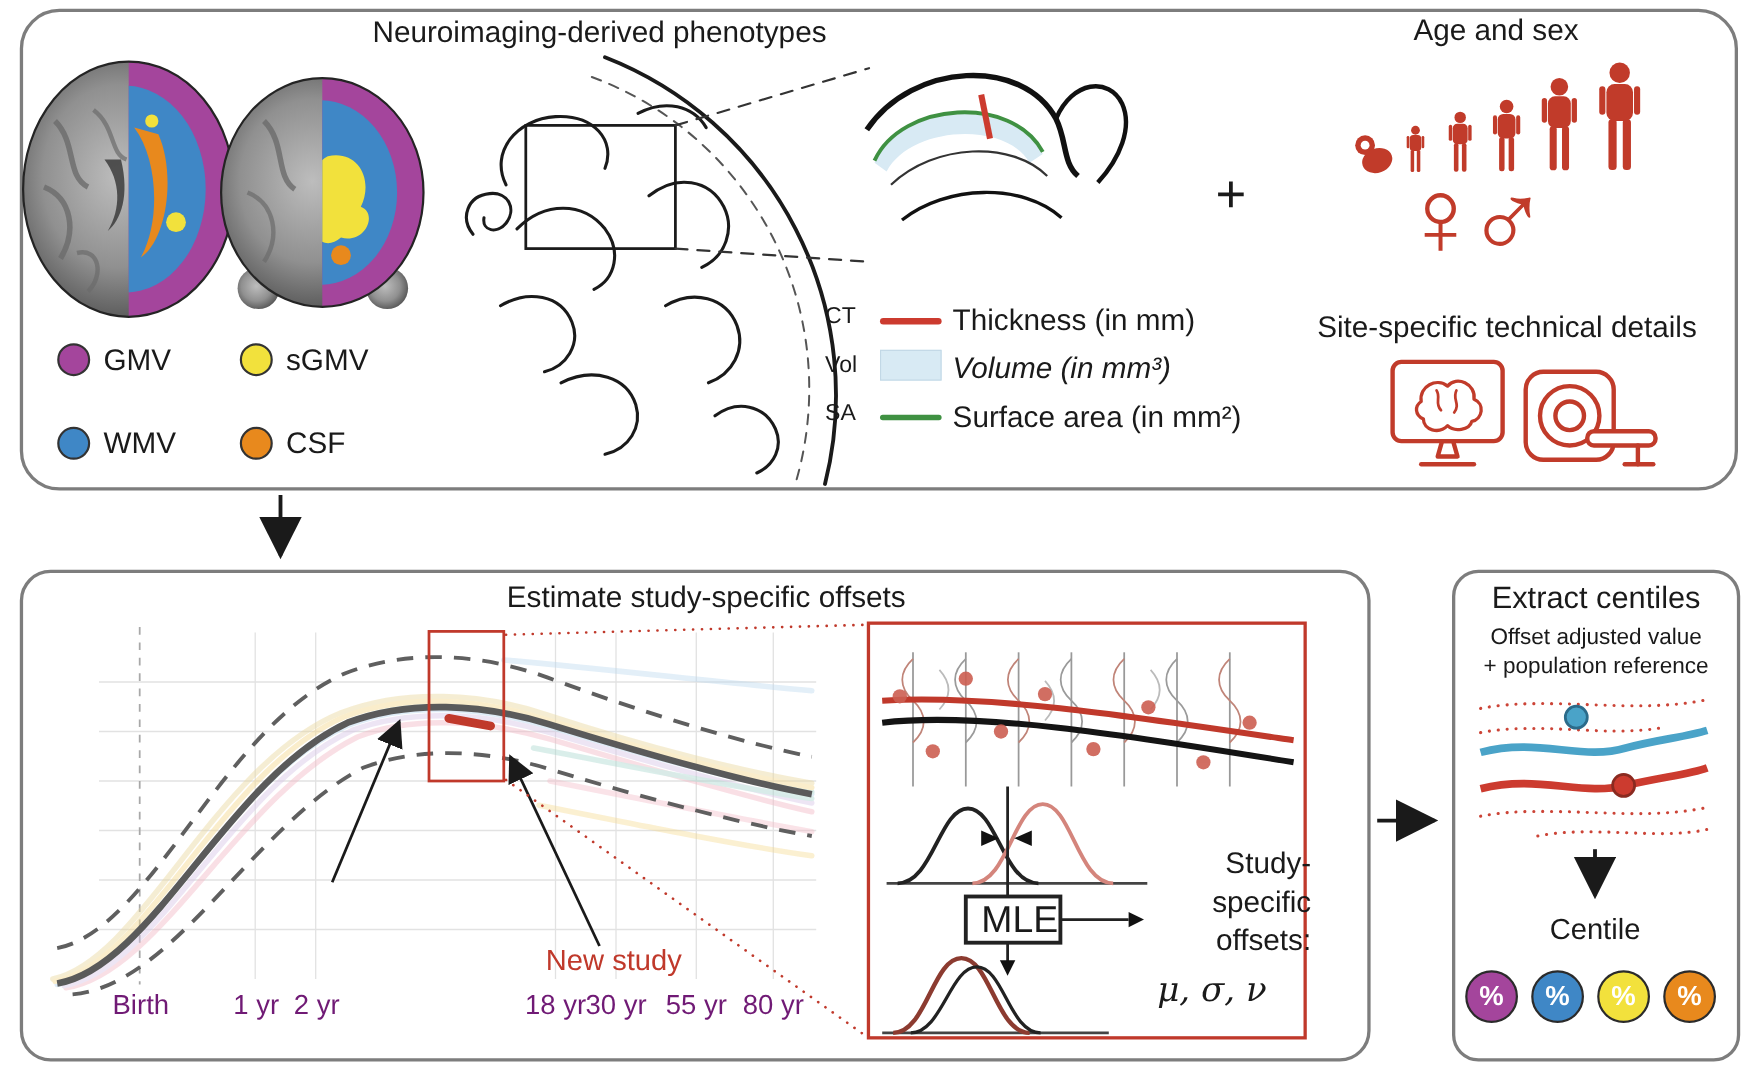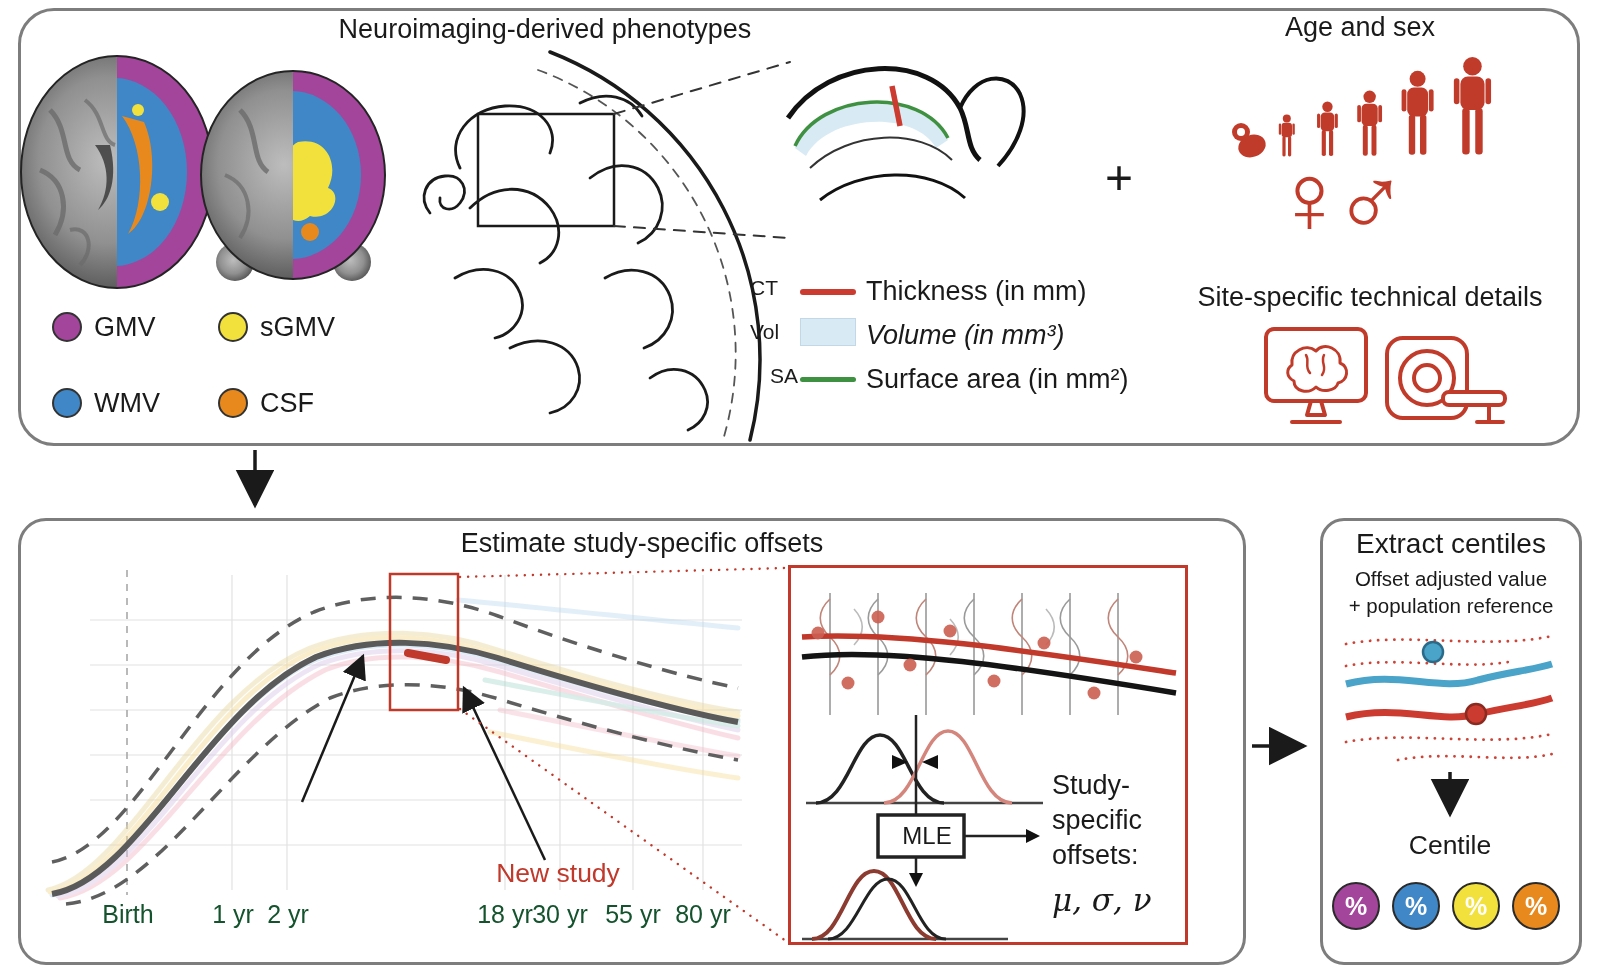--- a/index.html
+++ b/index.html
@@ -8,21 +8,21 @@
   .panel{position:absolute;border:3px solid #7d7d7d;background:#fff;box-sizing:border-box;}
   .abs{position:absolute;}
   .txt{position:absolute;}
   .center{text-align:center;}
   .preline{white-space:pre-line;}
   .panel-title{font-size:27px;}
   .legend-label{font-size:27px;}
   .dot{position:absolute;width:30px;height:30px;border-radius:50%;border:2.5px solid #333;box-sizing:border-box;}
   .metric-abbr{font-size:21px;}
   .metric-label{font-size:27px;}
-  .axis-label{position:absolute;font-size:25px;text-align:center;color:#14532d;}
+  .axis-label{position:absolute;font-size:25px;text-align:center;color:#701a75;}
   .badge{position:absolute;width:48px;height:48px;border-radius:50%;border:2.5px solid #2b2b2b;
          box-sizing:border-box;display:flex;align-items:center;justify-content:center;
          color:#fff;font-weight:bold;font-size:25px;}
   .gender{font-size:100px;font-weight:bold;color:#c13b2a;line-height:1;}
   .math{font-family:"DejaVu Serif",serif;font-style:italic;}
   svg{position:absolute;overflow:visible;}
 </style>
 </head>
 <body>
 
@@ -122,21 +122,21 @@
 
   <div>
     <div class="txt metric-abbr" style="left:750px;top:276px;">CT</div>
     <div class="abs" style="left: 800px; top: 289px; width: 56px; height: 6px; border-radius: 3px; background-color: rgb(204, 59, 47);"></div>
     <div class="txt metric-label" style="left:866px;top:276px;">Thickness (in mm)</div>
 
     <div class="txt metric-abbr" style="left:750px;top:320px;">Vol</div>
     <div class="abs" style="left: 800px; top: 318px; width: 56px; height: 28px; border: 1px solid rgb(194, 216, 230); box-sizing: border-box; background-color: rgb(216, 234, 244);"></div>
     <div class="txt metric-label" style="left:866px;top:320px;font-style:italic;">Volume (in mm³)</div>
 
-    <div class="txt metric-abbr" style="left:750px;top:364px;margin-left:20px;">SA</div>
+    <div class="txt metric-abbr" style="left:750px;top:364px;">SA</div>
     <div class="abs" style="left: 800px; top: 377px; width: 56px; height: 5px; border-radius: 3px; background-color: rgb(63, 145, 66);"></div>
     <div class="txt metric-label" style="left:866px;top:364px;">Surface area (in mm²)</div>
   </div>
 
   <div class="txt" style="left:1105px;top:150px;font-size:48px;">+</div>
 
   <div class="txt panel-title center" style="left:1270px;top:12px;width:180px;">Age and sex</div>
 
   <svg style="left:1228px;top:56px;" width="300" height="105" viewBox="0 0 300 105">
     <defs>
@@ -296,22 +296,22 @@
       <line x1="128" y1="292" x2="128" y2="310" stroke="#222" stroke-width="2.5"></line>
       <polygon points="121,308 135,308 128,322" fill="#111"></polygon>
       <line x1="176" y1="271" x2="238" y2="271" stroke="#222" stroke-width="2.5"></line>
       <polygon points="238,264 238,278 252,271" fill="#111"></polygon>
       <line x1="14" y1="374" x2="220" y2="374" stroke="#444" stroke-width="2.5"></line>
       <path d="M 24,374 C 54,374 60,306 86,306 C 112,306 118,374 148,374" stroke="#8c3b30" stroke-width="4"></path>
       <path d="M 40,374 C 68,374 76,314 100,314 C 124,314 130,374 158,374" stroke="#222" stroke-width="3"></path>
     </g>
   </svg>
 
-  <div class="txt center" style="left:878px;top:815px;width:98px;height:42px;line-height:42px;font-size:24px;">MLE</div>
-  <div class="txt preline" style="left:1052px;top:768px;width:140px;font-size:27px;line-height:1.3;">Study-
+  <div class="txt center" style="left:878px;top:815px;width:98px;height:42px;line-height:42px;font-size:34px;">MLE</div>
+  <div class="txt preline" style="left:1052px;top:768px;width:140px;font-size:27px;line-height:1.3;text-align:right;">Study-
 specific
 offsets:</div>
   <div class="txt math" style="left:1052px;top:882px;width:140px;font-size:31px;font-style:italic;">μ, σ, ν</div>
 
   <div class="panel" style="left:1320px;top:518px;width:262px;height:447px;border-radius:24px;"></div>
 
   <div class="txt center preline" style="left:1324px;top:566px;width:254px;font-size:20.5px;line-height:1.3;">Offset adjusted value
 + population reference</div>
   <div class="txt center" style="left:1326px;top:528px;width:250px;font-size:28px;">Extract centiles</div>
 

